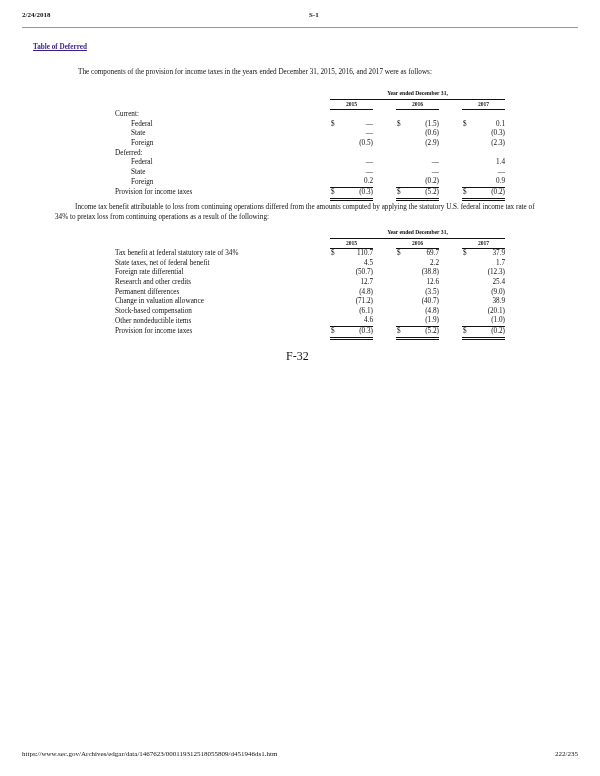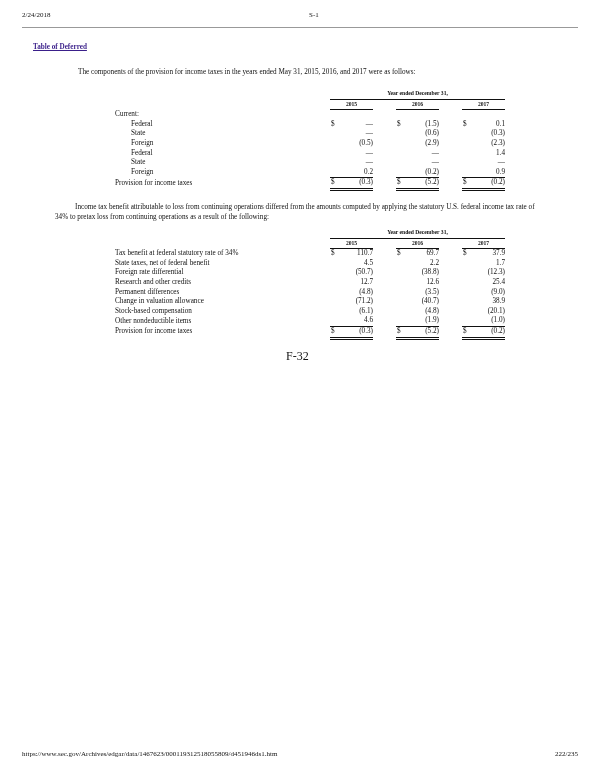--- a/index.html
+++ b/index.html
@@ -1,21 +1,21 @@
 <!DOCTYPE html>
 <html><head>
 <meta charset="utf-8">
 <style>
   html, body { margin: 0; padding: 0; background: #ffffff; }
   body {
     width: 600px; height: 776px; position: relative; overflow: hidden;
     font-family: "Liberation Serif", "DejaVu Serif", serif; color: #111;
     font-size: 7.2px;
   }
-  .hdr { position: absolute; top: 11px; left: 22px; right: 22px; height: 12px; }
+  .hdr { position: absolute; top: 11px; left: 22px; right: 22px; height: 12px; font-weight: bold; }
   .hdr .date { position: absolute; left: 0; top: 0; font-size: 7px; }
   .hdr .title { position: absolute; left: 287px; top: 0; font-size: 7px; }
   .hdr-rule { position: absolute; top: 27px; left: 22px; right: 22px; border-top: 1px solid #999; }
   .toc { position: absolute; top: 43px; left: 33px; color: #3a1f8a; font-weight: bold; text-decoration: underline; font-size: 7.2px; cursor: pointer; }
   .intro1 { position: absolute; top: 68px; left: 78px; font-size: 7.2px; }
   .para2 { position: absolute; top: 202px; left: 55px; width: 490px; font-size: 7.2px; line-height: 10px; text-indent: 20px; }
 
   table.fin { position: absolute; border-collapse: collapse; font-size: 7.2px; }
   table.fin td { padding: 0; height: 9.6px; line-height: 9.6px; white-space: nowrap; }
   .t1 { top: 89px; left: 115px; }
@@ -38,21 +38,21 @@
 <body>
 
 <div class="hdr">
   <span class="date">2/24/2018</span>
   <span class="title">S-1</span>
 </div>
 <div class="hdr-rule"></div>
 
 <a class="toc">Table of Deferred</a>
 
-<div class="intro1">The components of the provision for income taxes in the years ended May 31, 2015, 2016, and 2017 were as follows:</div>
+<div class="intro1">The components of the provision for income taxes in the years ended December 31, 2015, 2016, and 2017 were as follows:</div>
 
 <table class="fin t1">
   <tbody>
       <tr>
     <td style="width:215px"></td>
     <td colspan="8" class="yrhdr">Year ended December 31,</td>
   </tr>
   <tr>
     <td></td>
     <td colspan="2" class="colhdr">2015</td>
@@ -99,20 +99,31 @@
       <tr>
         <td class="lbl ind">Foreign</td>
         <td class="cur u" style="width: 10px;"></td>
         <td class="num u" style="width: 32px;">(0.5)</td>
         <td class="gap"></td>
         <td class="cur u" style="width: 10px;"></td>
         <td class="num u" style="width: 32px;">(2.9)</td>
         <td class="gap"></td>
         <td class="cur u" style="width: 10px;"></td>
         <td class="num u" style="width: 32px;">(2.3)</td>
+      </tr>
+      <tr>
+        <td class="lbl">Deferred:</td>
+        <td class="cur u" style="width: 10px;"></td>
+        <td class="num u" style="width: 32px;"></td>
+        <td class="gap"></td>
+        <td class="cur u" style="width: 10px;"></td>
+        <td class="num u" style="width: 32px;"></td>
+        <td class="gap"></td>
+        <td class="cur u" style="width: 10px;"></td>
+        <td class="num u" style="width: 32px;"></td>
       </tr>
       <tr>
         <td class="lbl ind">Federal</td>
         <td class="cur u" style="width: 10px;"></td>
         <td class="num u" style="width: 32px;">—</td>
         <td class="gap"></td>
         <td class="cur u" style="width: 10px;"></td>
         <td class="num u" style="width: 32px;">—</td>
         <td class="gap"></td>
         <td class="cur u" style="width: 10px;"></td>

